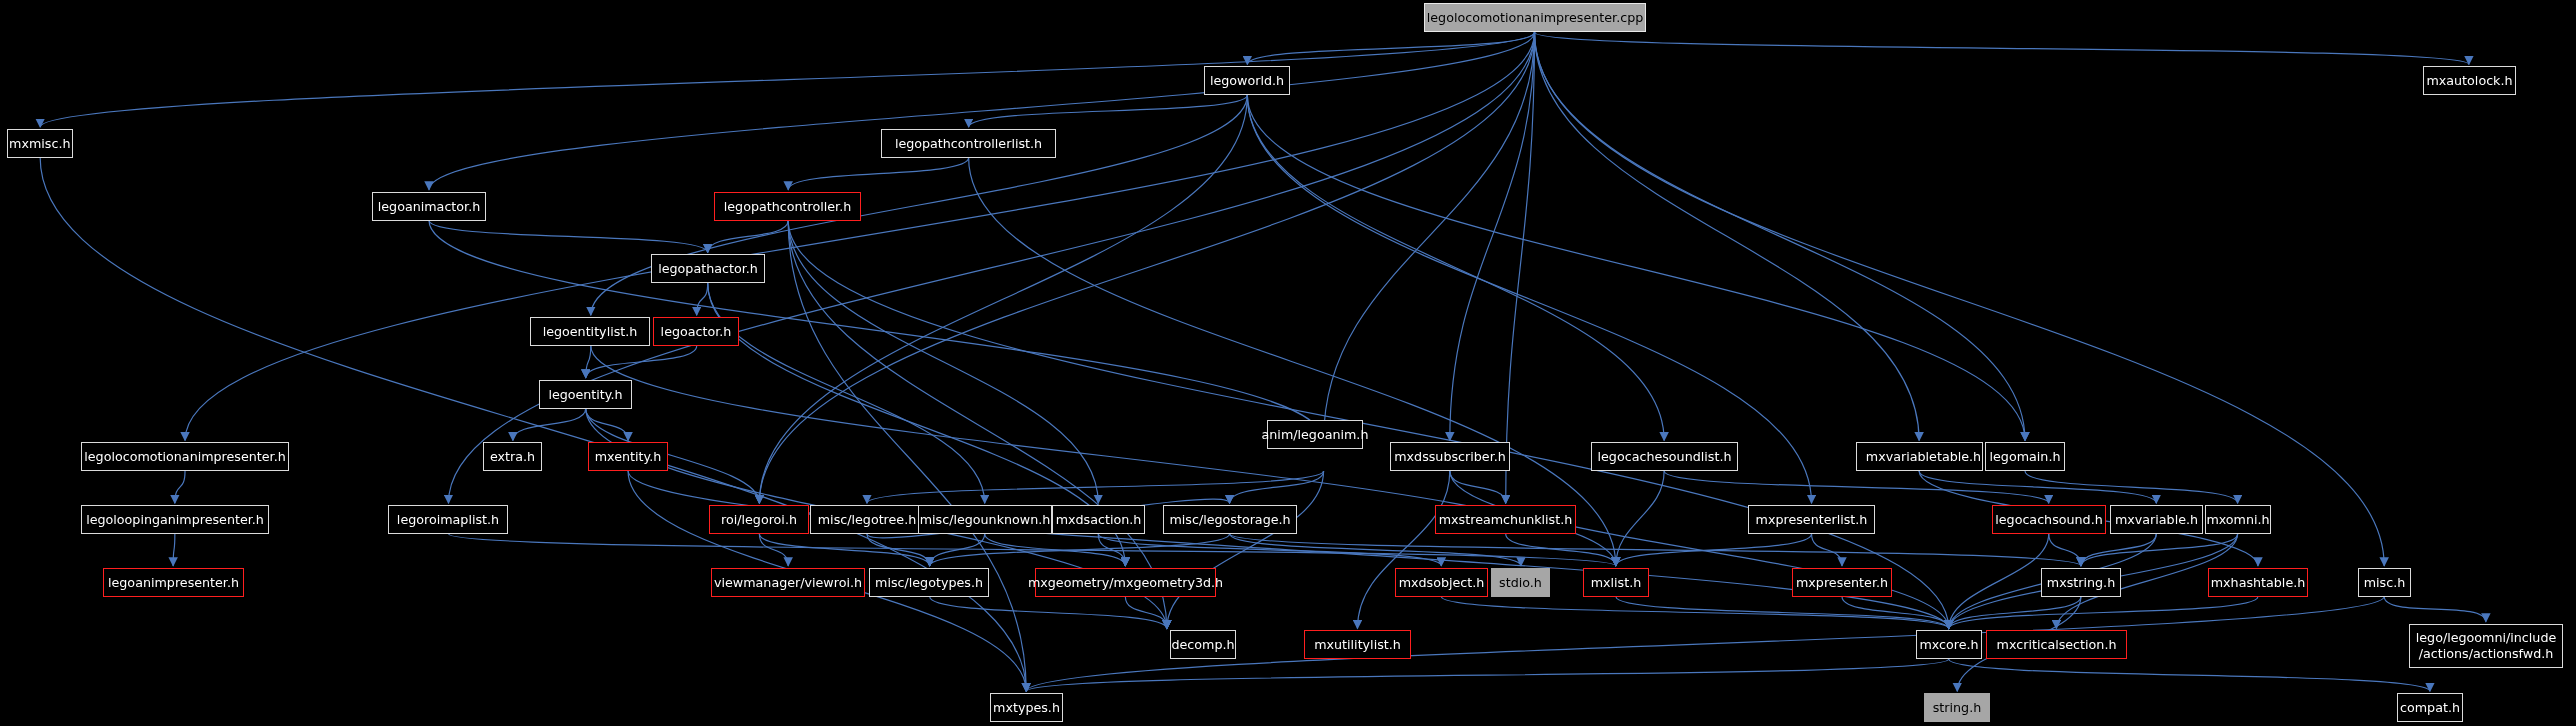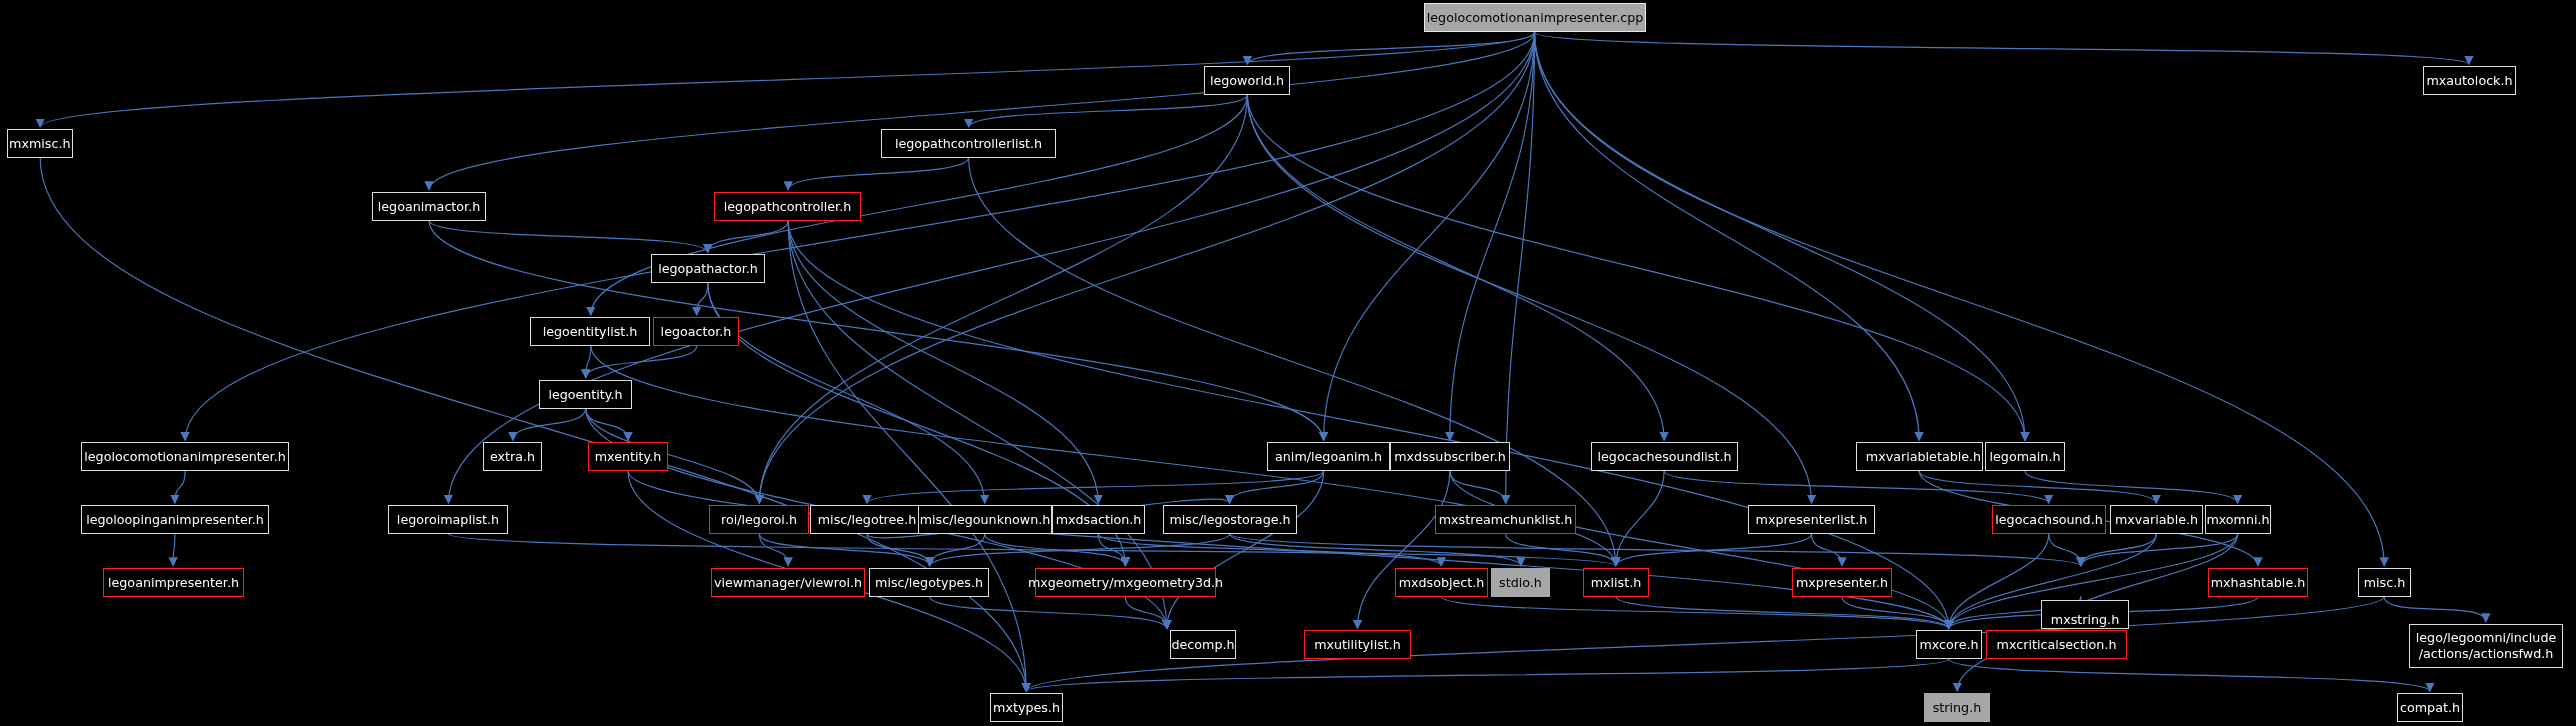--- a/index.html
+++ b/index.html
@@ -180,21 +180,21 @@
     </div>
     <div class="node normal" style="left: 483px; top: 442px; width: 59px; height: 29px;">
       <span>extra.h</span>
     </div>
     <div class="node red" style="left: 588px; top: 442px; width: 80px; height: 29px;">
       <span>mxentity.h</span>
     </div>
     <div class="node normal" style="left: 81px; top: 442px; width: 208px; height: 29px;">
       <span>legolocomotionanimpresenter.h</span>
     </div>
-    <div class="node normal" style="left: 1267px; top: 442px; width: 123px; height: 29px;">
+    <div class="node normal" style="left: 1267px; top: 420px; width: 96px; height: 29px;">
       <span>anim/legoanim.h</span>
     </div>
     <div class="node normal" style="left: 1390px; top: 442px; width: 120px; height: 29px;">
       <span>mxdssubscriber.h</span>
     </div>
     <div class="node normal" style="left: 1591px; top: 442px; width: 147px; height: 29px;">
       <span>legocachesoundlist.h</span>
     </div>
     <div class="node normal" style="left: 1856px; top: 442px; width: 127px; height: 29px; padding-left: 8px;">
       <span>mxvariabletable.h</span>
@@ -255,21 +255,21 @@
     </div>
     <div class="node system" style="left: 1491px; top: 568px; width: 59px; height: 29px;">
       <span>stdio.h</span>
     </div>
     <div class="node red" style="left: 1583px; top: 568px; width: 66px; height: 29px;">
       <span>mxlist.h</span>
     </div>
     <div class="node red" style="left: 1792px; top: 568px; width: 100px; height: 29px;">
       <span>mxpresenter.h</span>
     </div>
-    <div class="node normal" style="left: 2041px; top: 600px; width: 88px; height: 29px; justify-content: flex-end;">
+    <div class="node normal" style="left: 2041px; top: 568px; width: 80px; height: 29px;">
       <span>mxstring.h</span>
     </div>
     <div class="node red" style="left: 2208px; top: 568px; width: 100px; height: 29px;">
       <span>mxhashtable.h</span>
     </div>
     <div class="node normal" style="left: 2358px; top: 568px; width: 53px; height: 29px;">
       <span>misc.h</span>
     </div>
     <div class="node normal" style="left: 1134px; top: 630px; width: 66px; height: 29px; margin-left: 36px;">
       <span>decomp.h</span>

